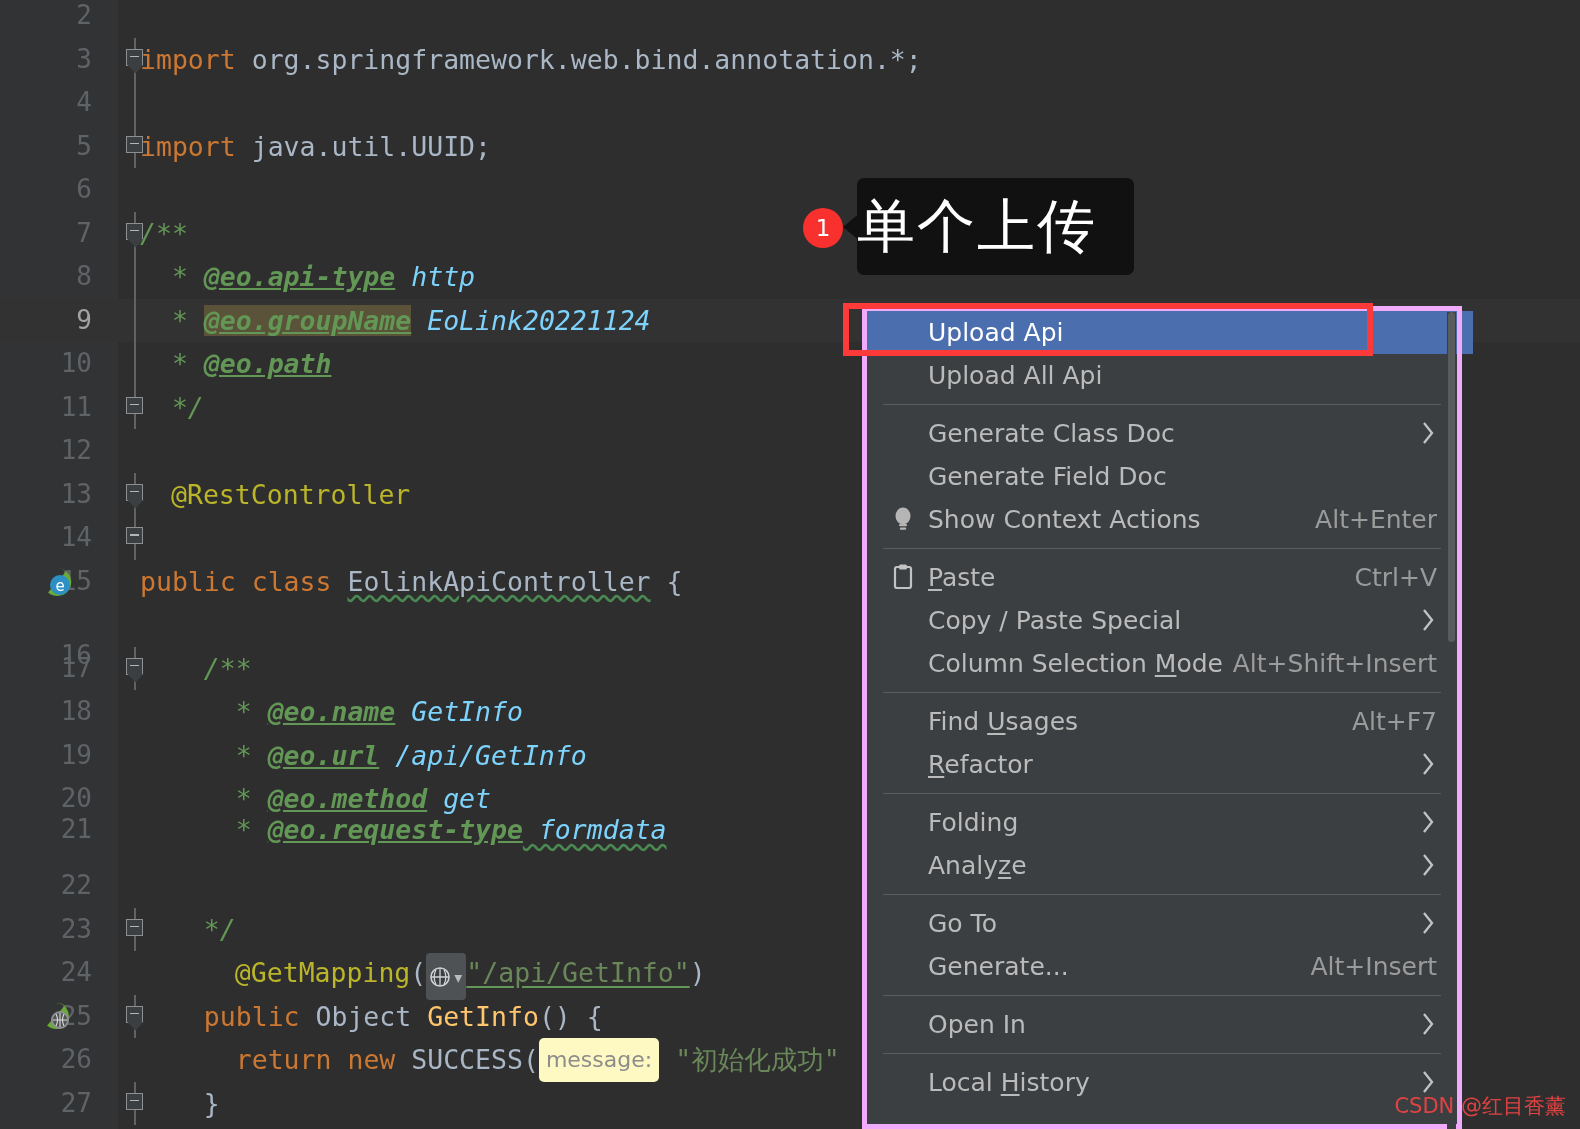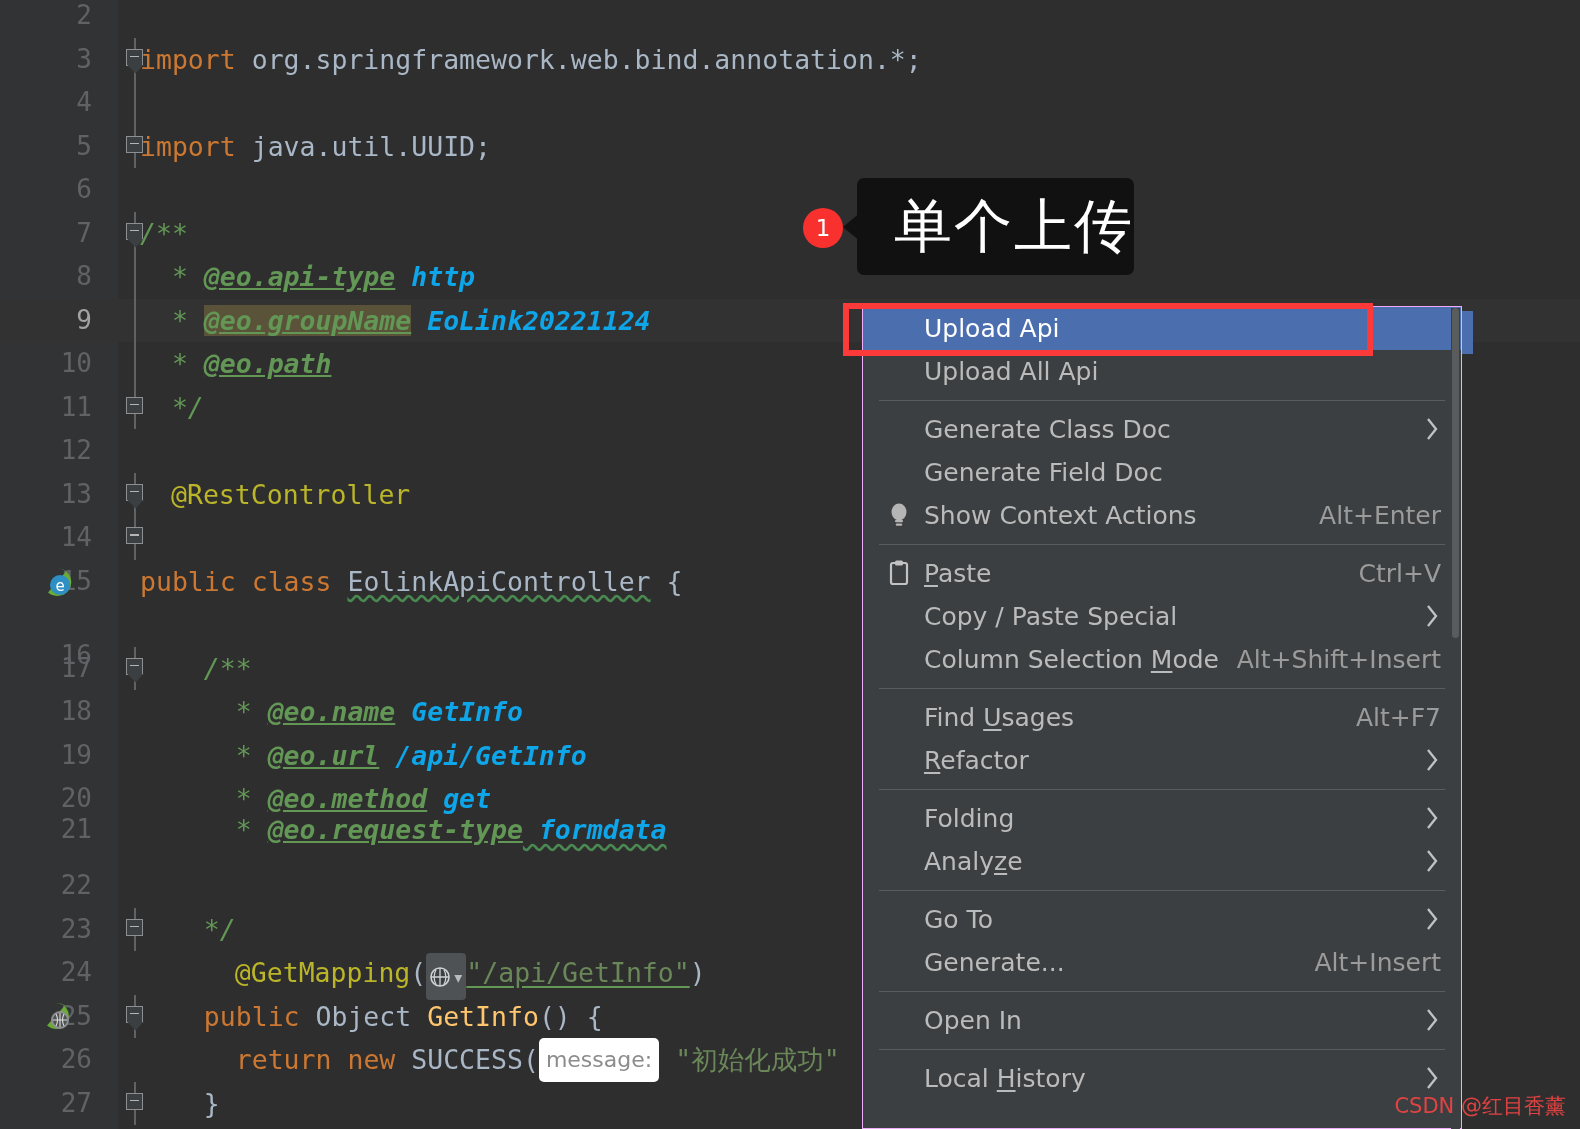--- a/index.html
+++ b/index.html
@@ -24,21 +24,21 @@
         font-size:26.5px;white-space:pre;
         font-family:"DejaVu Sans Mono","Liberation Mono",monospace;}
 
   .caret-line{position:absolute;left:0;width:1580px;height:43.5px;background:#323232;}
 
   
   .kw{color:#cc7832;}
   .plain{color:#a9b7c6;}
   .cmt{color:#629755;font-style:italic;}
   .cmt-tag{color:#629755;font-style:italic;text-decoration:underline;font-weight:bold;}
-  .cmt-val{color:#0ea5e9;font-style:italic;font-weight:bold;}
+  .cmt-val{color:#7dd3fc;font-style:italic;}
   .ann{color:#bbb529;margin-left:31px;}
   .cls{color:#a9b7c6;}
   .fn{color:#ffc66d;}
   .str{color:#6a8759;}
   .hl-tag{background:#5b5339;}
 
   .squiggle{
     text-decoration:underline;
     text-decoration-style:wavy;
     text-decoration-color:#4a8a52;
@@ -55,31 +55,31 @@
   .fold .tip{position:absolute;left:3px;top:27px;width:15px;height:9px;
              background:#3c3f41;border-left:1.5px solid #8d8f91;border-right:1.5px solid #8d8f91;
              clip-path:polygon(0 0,100% 0,50% 100%);}
   .plainstem{position:absolute;left:134px;width:1.5px;height:43.5px;background:#606366;}
 
   
   .eo-icon{position:absolute;width:34px;height:34px;}
   .eo-icon svg{display:block;}
 
   
-  .chip{display:inline-block;background:#ffffff;color:#8c8c8c;
+  .chip{display:inline-block;background:#fef9c3;color:#8c8c8c;
         border-radius:5px;padding:0 7px;font-size:22px;
         font-family:"DejaVu Sans","Liberation Sans",sans-serif;
         vertical-align:2px;}
   .globe-chip{display:inline-block;background:#4e5254;border-radius:4px;
         padding:0 2px;vertical-align:-2px;}
 
   
   .ctxmenu{
     position:absolute;left:862px;top:306px;width:600px;height:823px;
-    background:#3c3f41;border:1px solid #f0abfc;box-sizing:border-box;
+    background:#3c3f41;border:5px solid #f0abfc;box-sizing:border-box;
     font-family:"DejaVu Sans","Liberation Sans",sans-serif;
   }
   .menu-sel-ext{position:absolute;left:1462px;top:311px;width:11px;height:43px;background:#4b6eaf;}
   .mi{position:relative;height:43px;display:flex;align-items:center;color:#bbbbbb;font-size:25px;}
   .mi .ico{position:absolute;left:21px;width:30px;height:30px;top:6px;}
   .mi .lbl{margin-left:61px;white-space:nowrap;}
   .mi .acc{position:absolute;right:20px;color:#9b9b9b;font-size:25px;white-space:nowrap;}
   .mi .arrow{position:absolute;right:22px;top:8px;width:14px;height:26px;}
   .mi.selected{background:#4b6eaf;}
   .mi.selected .lbl{color:#ffffff;}
@@ -89,21 +89,21 @@
   .menu-scroll{position:absolute;right:1px;top:1px;width:9px;height:821px;background:#3c3f41;}
   .menu-scroll .thumb{position:absolute;left:1px;top:0;width:7px;height:330px;background:#595b5d;border-radius:4px;}
 
   
   .redbox{position:absolute;left:843px;top:303px;width:530px;height:53px;
           border:6px solid #fc3a3a;box-sizing:border-box;}
 
   
   .callout{position:absolute;left:857px;top:178px;width:277px;height:97px;
            background:#111111;border-radius:7px;}
-  .callout .txt{color:#ffffff;font-size:58px;line-height:97px;text-align:right;
+  .callout .txt{color:#ffffff;font-size:58px;line-height:97px;text-align:left;
                 font-family:"DejaVu Sans","Liberation Sans",sans-serif;letter-spacing:2px;}
   .callout-tail{position:absolute;left:843px;top:212px;width:18px;height:30px;
                 background:#111111;clip-path:polygon(100% 0,100% 100%,0 50%);}
   .badge{position:absolute;left:803px;top:208px;width:40px;height:40px;border-radius:50%;
          background:#f8312f;color:#fff;font-size:23px;line-height:40px;text-align:center;
          font-family:"DejaVu Sans","Liberation Sans",sans-serif;}
 
   
   .watermark{position:absolute;right:14px;bottom:9px;color:#ef4444;font-size:21px;
              font-family:"DejaVu Sans","Liberation Sans",sans-serif;opacity:.92;}

